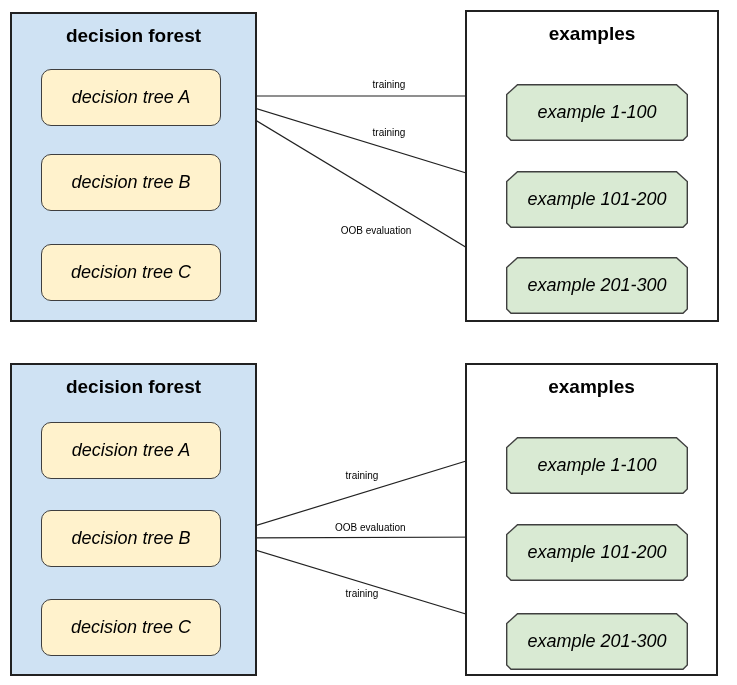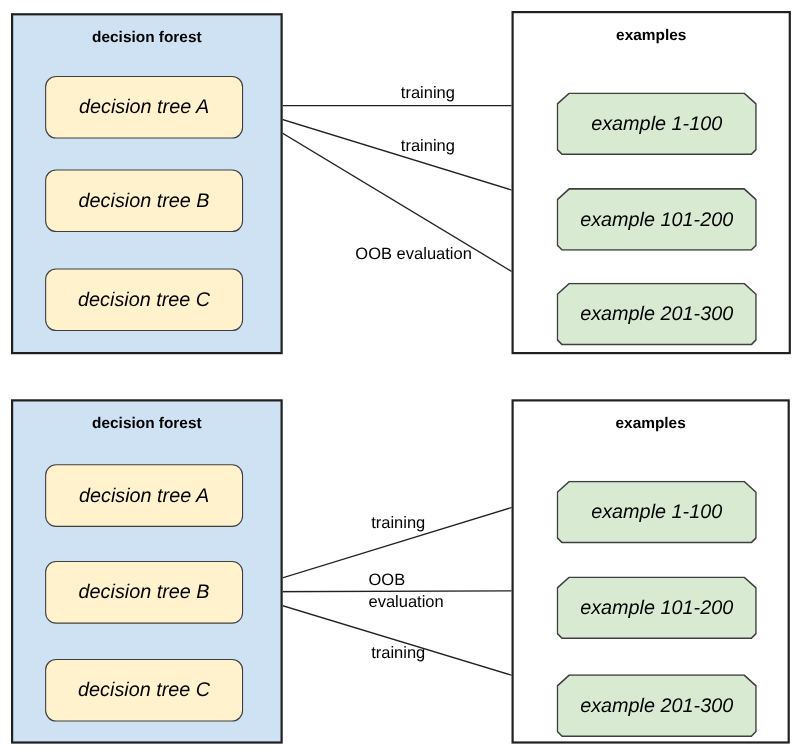--- a/index.html
+++ b/index.html
@@ -29,21 +29,21 @@
   .box {
     position: absolute;
     border: 2px solid var(--box-border, #212121);
   }
   .forest-box { background: var(--forest-fill, #cfe2f3); }
   .examples-box { background: var(--examples-box-fill, #ffffff); }
   .box-title {
     width: 100%;
     padding-top: 11px;
     text-align: center;
-    font-size: 14px;
+    font-size: 19px;
     font-weight: 700;
     color: var(--text, #000);
   }
   .node {
     position: absolute;
     display: flex;
     align-items: center;
     justify-content: center;
     width: 180px;
     height: 57px;
@@ -80,21 +80,21 @@
     height: 685px;
     pointer-events: none;
   }
   .arrows-layer line {
     stroke: var(--arrow, #212121);
     stroke-width: 1.2;
   }
   .arrowhead-path { fill: var(--arrow, #212121); }
   .arrow-label {
     position: absolute;
-    font-size: 15px;
+    font-size: 10px;
     line-height: 19.5px;
     color: var(--text, #000);
     text-align: center;
   }
   .arrow-label.align-left { text-align: left; }
 </style>
 </head>
 <body>
 
 <div class="canvas">

